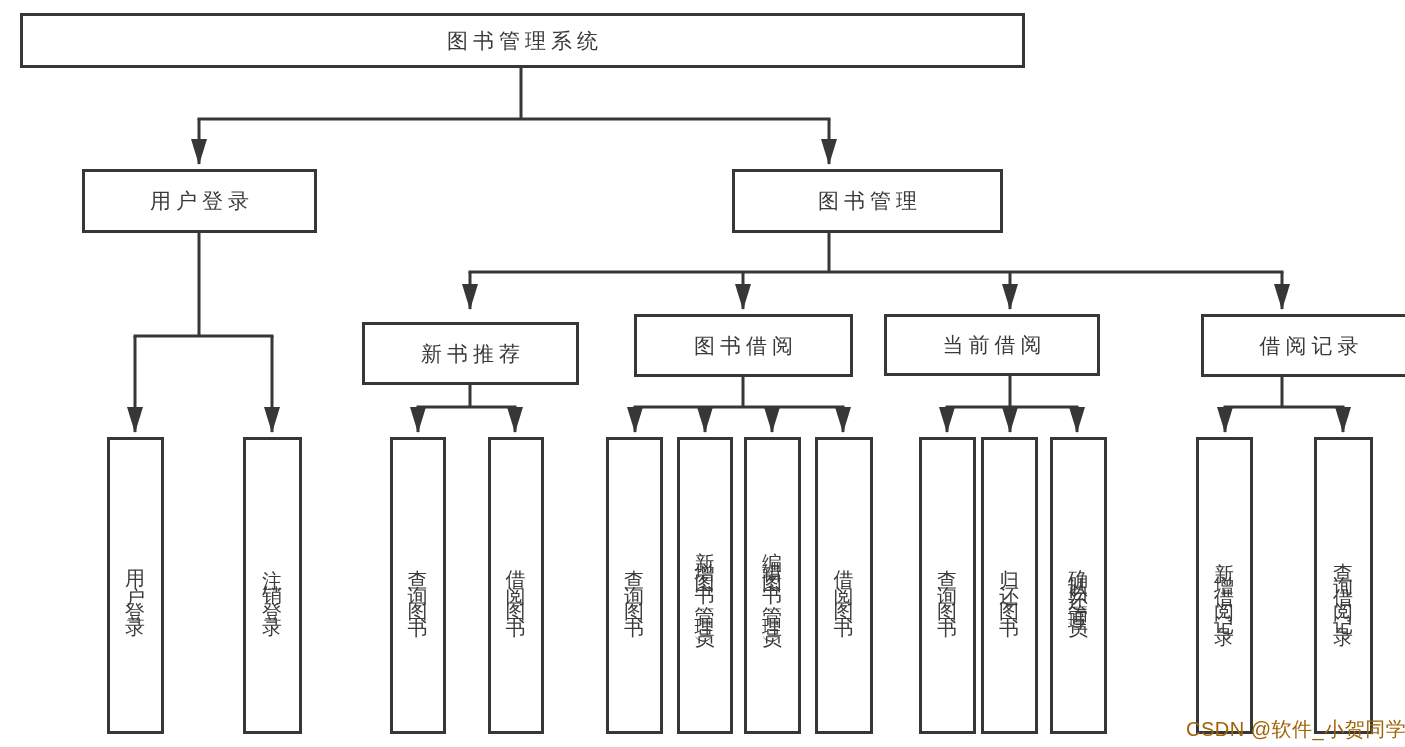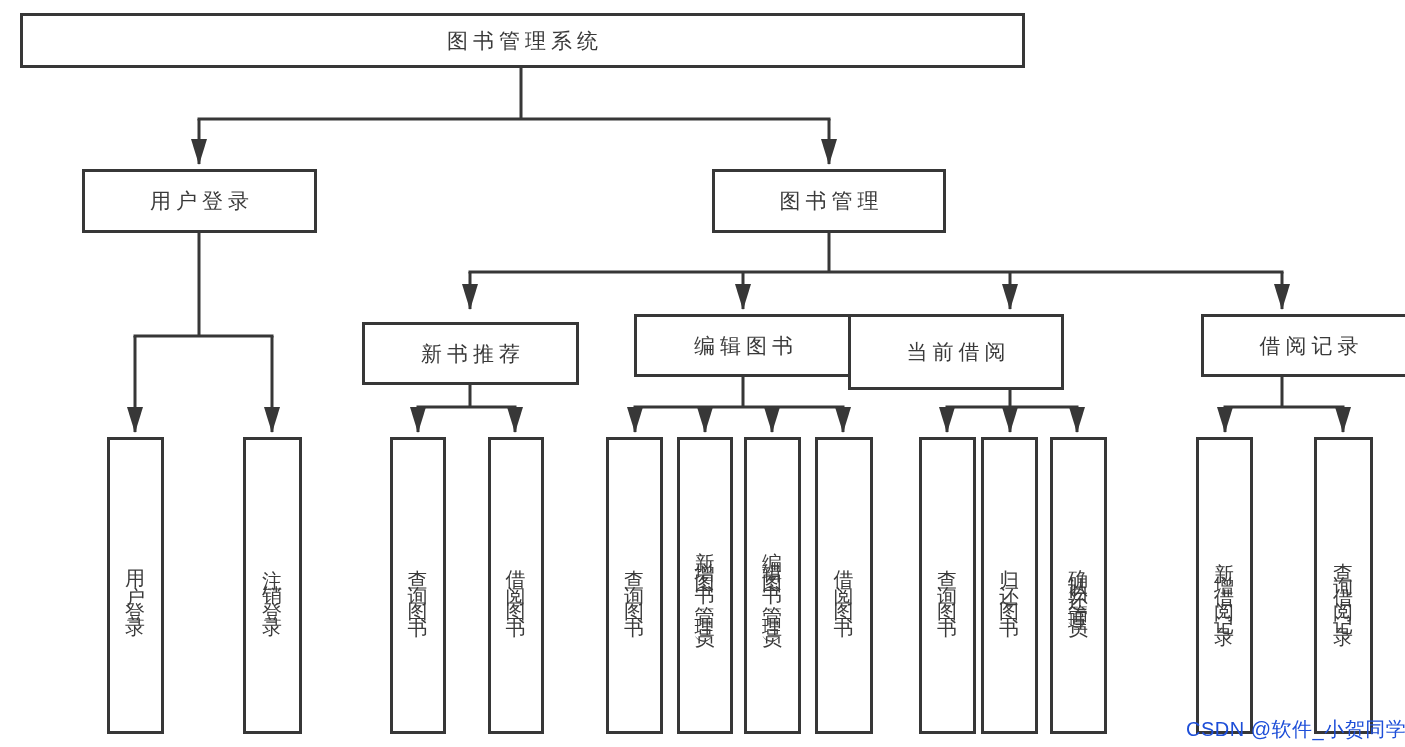--- a/index.html
+++ b/index.html
@@ -36,21 +36,21 @@
     line-height:1.1;
     letter-spacing:16px;
   }
   .leaf.ls6 span{letter-spacing:13px;}
   .leaf.ls8 span{letter-spacing:11px;}
   .leaf.ls9 span{letter-spacing:7px;}
   .watermark{
     position:absolute;
     left:1186px;top:716px;
     font-size:20px;
-    color:#1d4ed8;
+    color:#a16207;
     letter-spacing:0.5px;
     white-space:nowrap;
     z-index:5;
   }
 </style>
 </head>
 <body>
 
 <div class="canvas">
 
@@ -92,25 +92,25 @@
     <path fill="none" stroke="#373737" stroke-width="3" marker-end="url(#ah)" d="M1010,407 V432"></path>
     <path fill="none" stroke="#373737" stroke-width="3" marker-end="url(#ah)" d="M1077,407 V432"></path>
 
     <path fill="none" stroke="#373737" stroke-width="3" marker-end="url(#ah)" d="M1225,407 V432"></path>
     <path fill="none" stroke="#373737" stroke-width="3" marker-end="url(#ah)" d="M1343,407 V432"></path>
   </svg>
 
   <div class="node hnode" style="left:20px;top:13px;width:1005px;height:55px;font-family:Liberation Mono, monospace;">图书管理系统</div>
 
   <div class="node hnode" style="left:82px;top:169px;width:235px;height:64px;">用户登录</div>
-  <div class="node hnode" style="left:712px;top:169px;width:234px;height:64px;">图书管理</div>
+  <div class="node hnode" style="left:732px;top:169px;width:271px;height:64px;">图书管理</div>
 
   <div class="node hnode" style="left:362px;top:314px;width:217px;height:63px;margin-top:8px;">新书推荐</div>
-  <div class="node hnode" style="left:634px;top:314px;width:219px;height:63px;">编辑图书</div>
-  <div class="node hnode" style="left:848px;top:314px;width:216px;height:76px;">当前借阅</div>
+  <div class="node hnode" style="left:634px;top:314px;width:219px;height:63px;">图书借阅</div>
+  <div class="node hnode" style="left:884px;top:314px;width:216px;height:62px;">当前借阅</div>
   <div class="node hnode" style="left:1174px;top:314px;width:216px;height:63px;margin-left:27px;">借阅记录</div>
 
   <div class="node leaf" style="left:107px;top:437px;width:57px;height:297px;">
     <span>用户登录</span>
   </div>
   <div class="node leaf" style="left:243px;top:437px;width:59px;height:297px;">
     <span>注销登录</span>
   </div>
 
   <div class="node leaf" style="left:390px;top:437px;width:56px;height:297px;">

